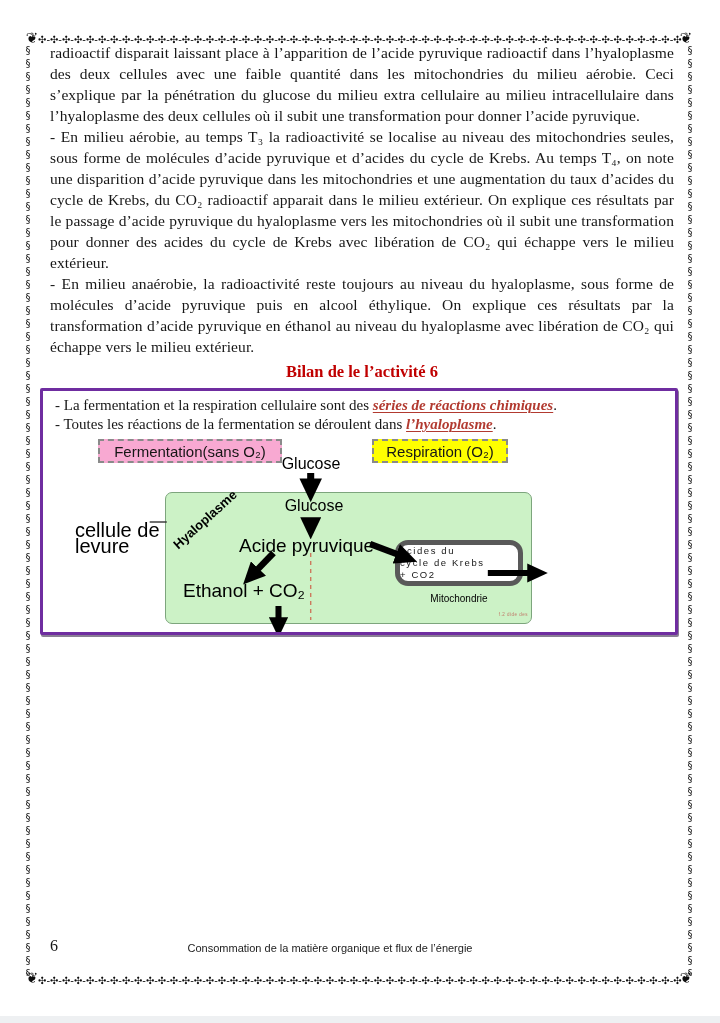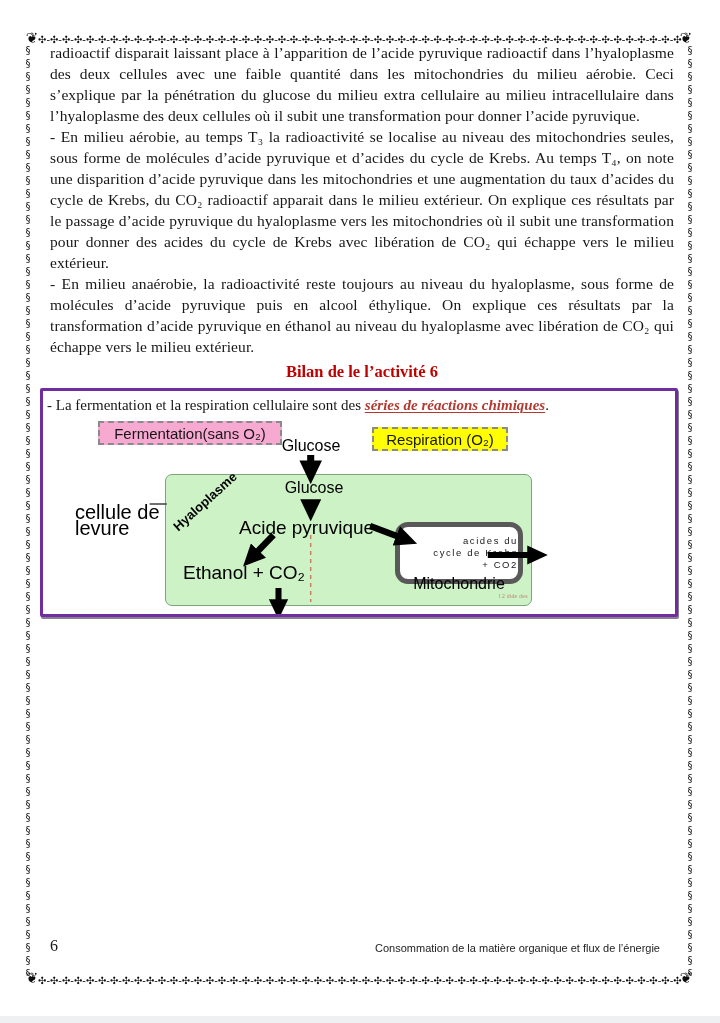--- a/index.html
+++ b/index.html
@@ -44,70 +44,70 @@
   .heading{
     margin:5px 0 6px 0;text-align:center;
     font-size:16.5px;font-weight:bold;color:#c00000;
   }
   .bilan-box{
     margin-left:-10px;margin-right:-4px;
     border:3px solid #6f2da0;border-radius:2px;
     box-shadow:1px 2px 0 rgba(40,20,60,.55);
     background:#ffffff;
   }
-  .bilan-text{padding:5px 12px 1px 4px;}
+  .bilan-text{padding:5px 12px 1px 12px;}
   .bilan-line{font-size:15px;line-height:18.5px;text-align:justify;}
   .bilan-line .em{
     color:#b23a30;font-style:italic;font-weight:bold;
     text-decoration:underline;text-underline-offset:2px;
     text-decoration-thickness:1px;
   }
   
   .diagram{
     position:relative;height:198px;width:100%;
     font-family:"Liberation Sans","DejaVu Sans",sans-serif;
   }
   .tag{
     position:absolute;box-sizing:border-box;
     border:2px dashed #8a8a8a;
     font-size:15px;line-height:19px;text-align:center;
     padding-top:1px;white-space:nowrap;
   }
   .tag-ferm{left:55px;top:5px;width:184px;height:24px;background:#f8a9d2;}
-  .tag-resp{left:329px;top:11px;width:136px;height:24px;background:#ffff00;}
+  .tag-resp{left:329px;top:5px;width:136px;height:24px;background:#ffff00;}
   .dlabel{position:absolute;color:#000;white-space:nowrap;}
   .glucose-outer{left:238px;top:21px;width:60px;text-align:center;font-size:16px;}
   .cell-box{
     position:absolute;left:122px;top:58px;width:367px;height:132px;
     background:#ccf2c6;border:1px solid #7da57d;border-radius:7px;
     box-sizing:border-box;
   }
   .hyaloplasme{
     left:116px;top:78px;width:92px;text-align:center;
     font-weight:bold;font-size:13px;
     transform:rotate(-42deg);transform-origin:center;
   }
   .glucose-inner{left:240px;top:63px;width:62px;text-align:center;font-size:16px;}
   .acide{left:196px;top:101px;width:132px;text-align:center;font-size:19px;}
   .ethanol{left:140px;top:146px;width:116px;text-align:center;font-size:19px;}
   .mito-box{
-    position:absolute;left:352px;top:106px;width:128px;height:62px;
+    position:absolute;left:352px;top:106px;width:128px;height:46px;
     background:#ffffff;border:5px solid #595959;border-radius:13px;
     box-sizing:border-box;
     display:flex;flex-direction:column;justify-content:center;
-    text-align:right;font-size:9.5px;line-height:12px;letter-spacing:1.6px;
-  }
-  .mito-label{left:368px;top:159px;width:96px;text-align:center;font-size:16px;}
+    text-align:left;font-size:9.5px;line-height:12px;letter-spacing:1.6px;
+  }
+  .mito-label{left:368px;top:159px;width:96px;text-align:center;font-size:10px;}
   .cell-label{left:32px;top:88px;width:84px;font-size:20px;line-height:16px;}
   .watermark{left:425px;top:178px;width:60px;text-align:right;font-size:4.5px;color:#c07868;letter-spacing:.5px;}
   .dsvg{position:absolute;left:0;top:0;width:100%;height:100%;pointer-events:none;}
   
   .page-num{position:absolute;left:50px;top:937px;font-size:16px;}
   .footer-title{
-    position:absolute;left:0;right:60px;top:942px;text-align:right;
+    position:absolute;left:0;right:60px;top:942px;text-align:center;
     font-family:"Liberation Sans","DejaVu Sans",sans-serif;
     font-size:11px;color:#222;
   }
   .bottom-edge{position:absolute;left:0;right:0;bottom:0;height:7px;background:#eef0f2;}
 </style>
 </head>
 <body>
 
 <div class="page">
 
@@ -268,20 +268,21 @@
         <p class="body-p">radioactif disparait laissant place à l’apparition de l’acide pyruvique radioactif dans l’hyaloplasme des deux cellules avec une faible quantité dans les mitochondries du milieu aérobie. Ceci s’explique par la pénétration du glucose du milieu extra cellulaire au milieu intracellulaire dans l’hyaloplasme des deux cellules où il subit une transformation pour donner l’acide pyruvique.</p>
         <p class="body-p">- En milieu aérobie, au temps T₃ la radioactivité se localise au niveau des mitochondries seules, sous forme de molécules d’acide pyruvique et d’acides du cycle de Krebs. Au temps T₄, on note une disparition d’acide pyruvique dans les mitochondries et une augmentation du taux d’acides du cycle de Krebs, du CO₂ radioactif apparait dans le milieu extérieur. On explique ces résultats par le passage d’acide pyruvique du hyaloplasme vers les mitochondries où il subit une transformation pour donner des acides du cycle de Krebs avec libération de CO₂ qui échappe vers le milieu extérieur.</p>
         <p class="body-p">- En milieu anaérobie, la radioactivité reste toujours au niveau du hyaloplasme, sous forme de molécules d’acide pyruvique puis en alcool éthylique. On explique ces résultats par la transformation d’acide pyruvique en éthanol au niveau du hyaloplasme avec libération de CO₂ qui échappe vers le milieu extérieur.</p>
       </div>
 
     <div class="heading">Bilan de le l’activité 6</div>
 
     <div class="bilan-box">
       <div class="bilan-text">
           <div class="bilan-line"><span>- La fermentation et la respiration cellulaire sont des </span><span class="em">séries de réactions chimiques</span><span>.</span></div>
+          <div class="bilan-line"><span>- Toutes les réactions de la fermentation se déroulent dans </span><span class="em">l’hyaloplasme</span><span>.</span></div>
         </div>
 
       <div class="diagram">
 
         <div class="tag tag-ferm">Fermentation(sans O₂)</div>
         <div class="tag tag-resp">Respiration (O₂)</div>
 
         <div class="dlabel glucose-outer">Glucose</div>
 
         <div class="cell-box"></div>

